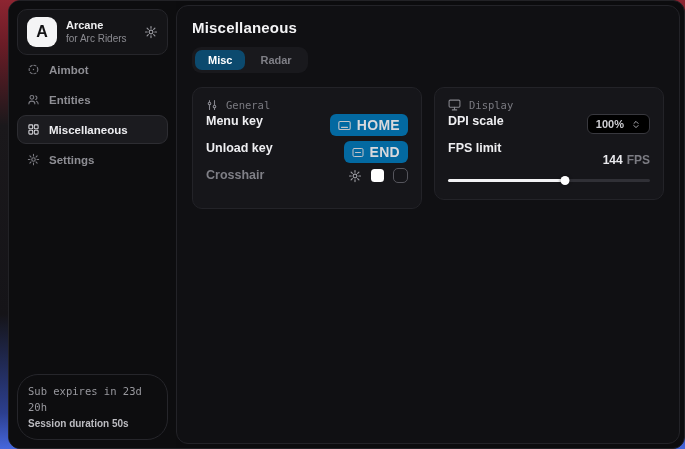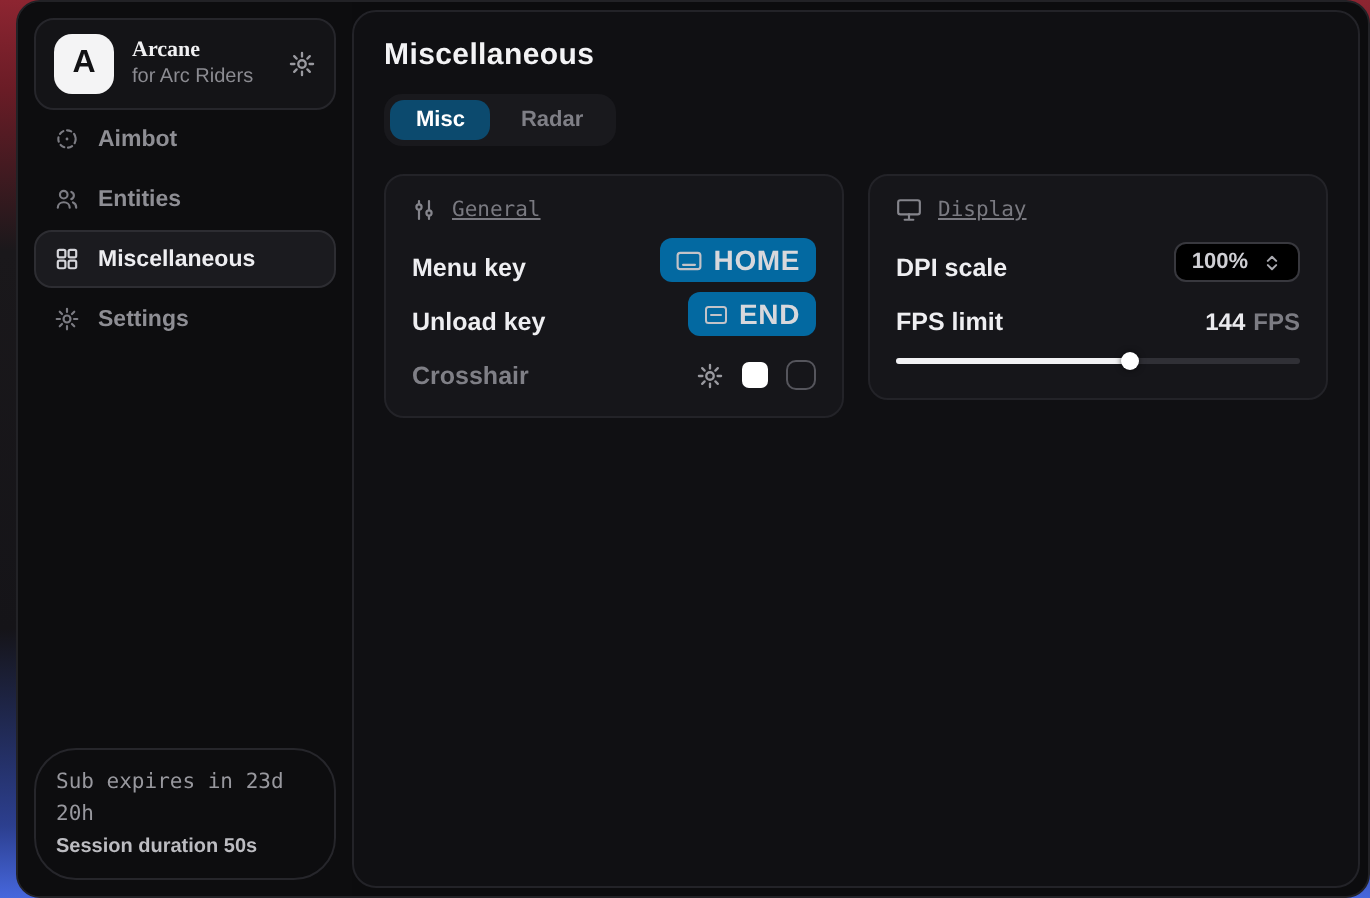--- a/index.html
+++ b/index.html
@@ -29,21 +29,21 @@
     border: 1px solid #26262b; background: #141417;
     border-radius: 10px; padding: 7px 9px;
     display: flex; align-items: center; gap: 9px;
   }
   .logo {
     width: 30px; height: 30px; background: #f4f4f5; border-radius: 9px;
     display: flex; align-items: center; justify-content: center;
     color: #121214; font-weight: bold; font-size: 16px; flex: none;
   }
   .app-meta { line-height: 1.25; }
-  .app-name { font-size: 11px; font-weight: bold; color: #f0f0f2; font-family: Liberation Serif, serif; }
+  .app-name { font-size: 11px; font-weight: bold; color: #f0f0f2; }
   .app-sub  { font-size: 10px; color: #8b8b91; }
   .header-gear { margin-left: auto; color: #9a9aa0; display: flex; }
   .category-label { font-size: 10px; color: #67676d; margin: 13px 7px 7px; }
   .nav-item {
     display: flex; align-items: center; gap: 9px;
     padding: 7px 9px; border-radius: 9px;
     border: 1px solid transparent;
     color: #8e8e94; font-size: 11.5px; font-weight: 600;
     margin-bottom: 1px; cursor: default;
   }
@@ -73,24 +73,24 @@
   .tab { padding: 4px 13px; border-radius: 7px; font-size: 11px; color: #7f7f86; font-weight: 600; cursor: default; }
   .tab.active { background: #0c4a6e; color: #ffffff; }
   .cards { display: flex; gap: 12px; margin-top: 14px; align-items: flex-start; }
   .card {
     flex: 1; background: #16161a; border: 1px solid #232328;
     border-radius: 10px; padding: 11px 13px 13px;
   }
   .card-title {
     display: flex; align-items: center; gap: 8px;
     font-family: "DejaVu Sans Mono", monospace;
-    font-size: 10.5px; color: #7a7a81; margin-bottom: 3px; text-decoration: underline;
+    font-size: 10.5px; color: #7a7a81; margin-bottom: 3px;
   }
   .card-title .cicon { display: flex; color: #85858c; }
-  .row { display: flex; align-items: flex-end; justify-content: space-between; min-height: 27px; gap: 20px; }
+  .row { display: flex; align-items: flex-start; justify-content: space-between; min-height: 27px; gap: 20px; }
   .row-label { font-size: 12.5px; font-weight: 700; color: #eeeef1; }
   .row-label.dim { color: #7f7f86; }
   .chip {
     background: #0369a1; border-radius: 6px; padding: 3px 8px;
     display: flex; align-items: center; gap: 6px;
     font-size: 14px; font-weight: 700; color: #d8d8dc; letter-spacing: .3px;
   }
   .chip .kicon { display: flex; color: #c3c3c8; }
   .right-group { display: flex; align-items: center; gap: 9px; }
   .mini-gear { display: flex; color: #9a9aa0; }

